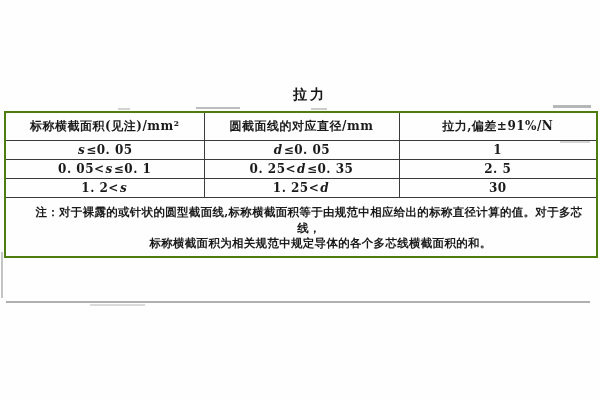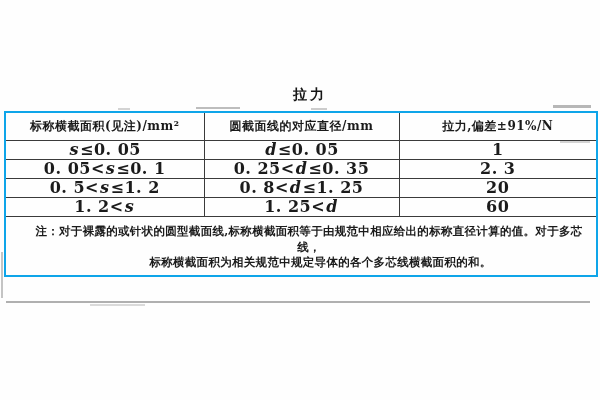--- a/index.html
+++ b/index.html
@@ -24,40 +24,40 @@
     font-weight:bold;
     letter-spacing:3px;
     color:#161616;
   }
   table.spec-table {
     position:absolute;
     top:111px; left:4px;
     width:592px;
     border-collapse:collapse;
     table-layout:fixed;
-    border:2px solid #0ea5e9;
+    border:2px solid #4d7c0f;
   }
   .spec-table th, .spec-table td {
     border:1px solid #3a3a3a;
     text-align:center;
     font-weight:bold;
     overflow:hidden;
     white-space:nowrap;
   }
   .spec-table thead th {
     height:27px;
     line-height:27px;
     font-size:12px;
     letter-spacing:0.5px;
     color:#1a1a1a;
   }
   .spec-table tbody td {
     height:18px;
     line-height:18px;
-    font-size:16px;
+    font-size:12px;
     letter-spacing:0.5px;
   }
   .spec-table tbody td i {
     font-style:italic;
     padding:0 1px;
   }
   .note-cell {
     text-align:center;
     white-space:normal !important;
     vertical-align:top;
@@ -96,31 +96,26 @@
     </thead>
     <tbody>
         <tr>
           <td><i>s</i>≤0. 05</td>
           <td><i>d</i>≤0. 05</td>
           <td>1</td>
         </tr>
         <tr>
           <td>0. 05&lt;<i>s</i>≤0. 1</td>
           <td>0. 25&lt;<i>d</i>≤0. 35</td>
-          <td>2. 3</td>
-        </tr>
-        <tr>
-          <td>0. 5&lt;<i>s</i>≤1. 2</td>
-          <td>0. 8&lt;<i>d</i>≤1. 25</td>
-          <td>20</td>
+          <td>2. 5</td>
         </tr>
         <tr>
           <td>1. 2&lt;<i>s</i></td>
           <td>1. 25&lt;<i>d</i></td>
-          <td>60</td>
+          <td>30</td>
         </tr>
       </tbody>
     <tfoot>
       <tr>
         <td class="note-cell" colspan="3">
           <div><span>注：</span><span>对于裸露的或针状的圆型截面线,标称横截面积等于由规范中相应给出的标称直径计算的值。对于多芯线，</span></div>
           <div class="note-line2">标称横截面积为相关规范中规定导体的各个多芯线横截面积的和。</div>
         </td>
       </tr>
     </tfoot>

